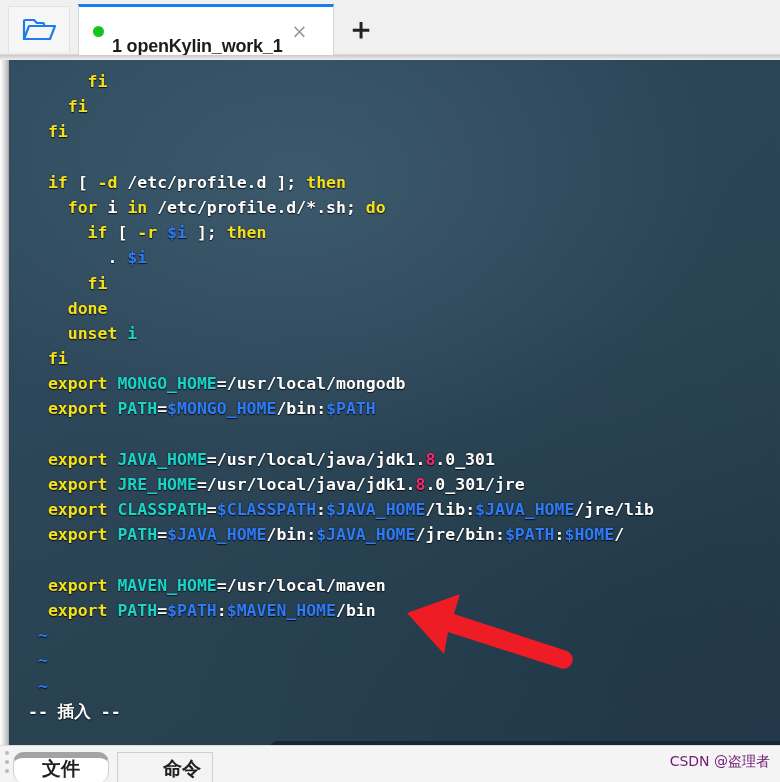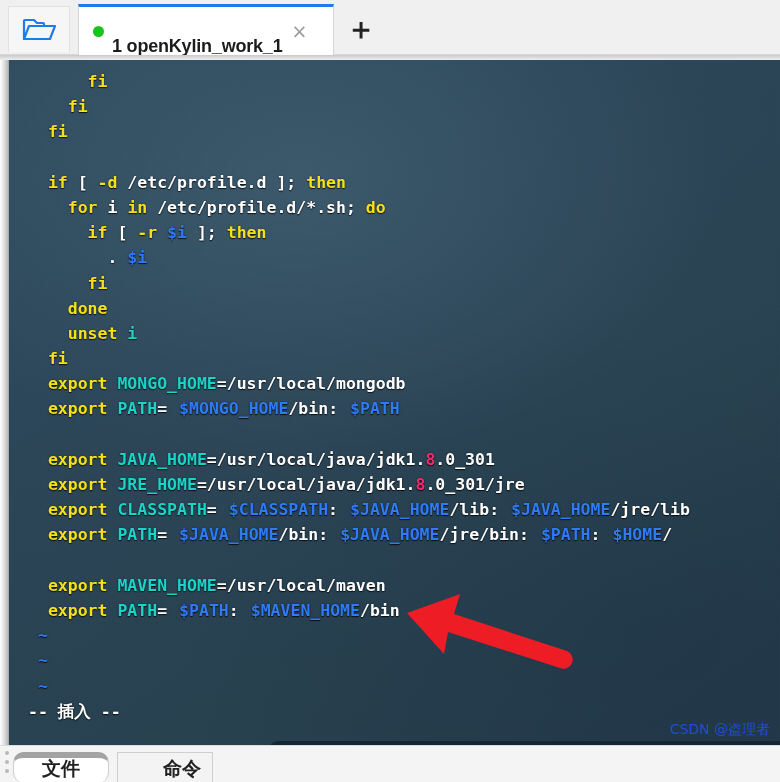--- a/index.html
+++ b/index.html
@@ -88,21 +88,21 @@
     font-weight:bold;
     white-space:pre;
     color:#ffffff;
     text-shadow:0 1px 1px rgba(0,0,0,0.72), 0 0 2px rgba(0,0,0,0.45);
     letter-spacing:0px;
   }
   #code .ln { height:25.2px; }
   .kw   { color:#f5e11a; }   
   .pt   { color:#ffffff; }   
   .vn   { color:#1ad4c8; }   
-  .vr   { color:#2f7bf6;margin-left:12px; }   
+  .vr   { color:#2f7bf6; }   
   .id   { color:#1ad4c8; }   
   .ib   { color:#2f7bf6; }   
   .num  { color:#f4286e; }   
   .tilde{ color:#2f7bf6; }
 
   
   #arrow { position:absolute; left:395px; top:528px; width:170px; height:82px; pointer-events:none; }
 
   
   #tooltip {
@@ -133,22 +133,22 @@
     background:#fbfbfb; border:1px solid #cfcfcf; border-bottom:none;
     display:flex; align-items:flex-end; justify-content:center;
     font-size:19px; font-weight:bold; color:#202020;
     font-family:"DejaVu Sans", sans-serif;
     padding-bottom:1px;
   }
   #btab-file { left:13px; border-top:6px solid #a3a3a3; background:#ffffff;border-radius:11px; }
   #btab-cmd  { left:117px; background:#f3f3f3;padding-left:34px; }
 
   #watermark {
-    position:absolute; right:10px; top:721px;
-    font-size:14px; color:#1d4ed8;
+    position:absolute; right:10px; top:753px;
+    font-size:14px; color:#701a75;
     font-family:"DejaVu Sans", sans-serif;
   }
 </style>
 </head>
 <body>
 
 <div id="app">
 
   <div id="tabbar">
 

